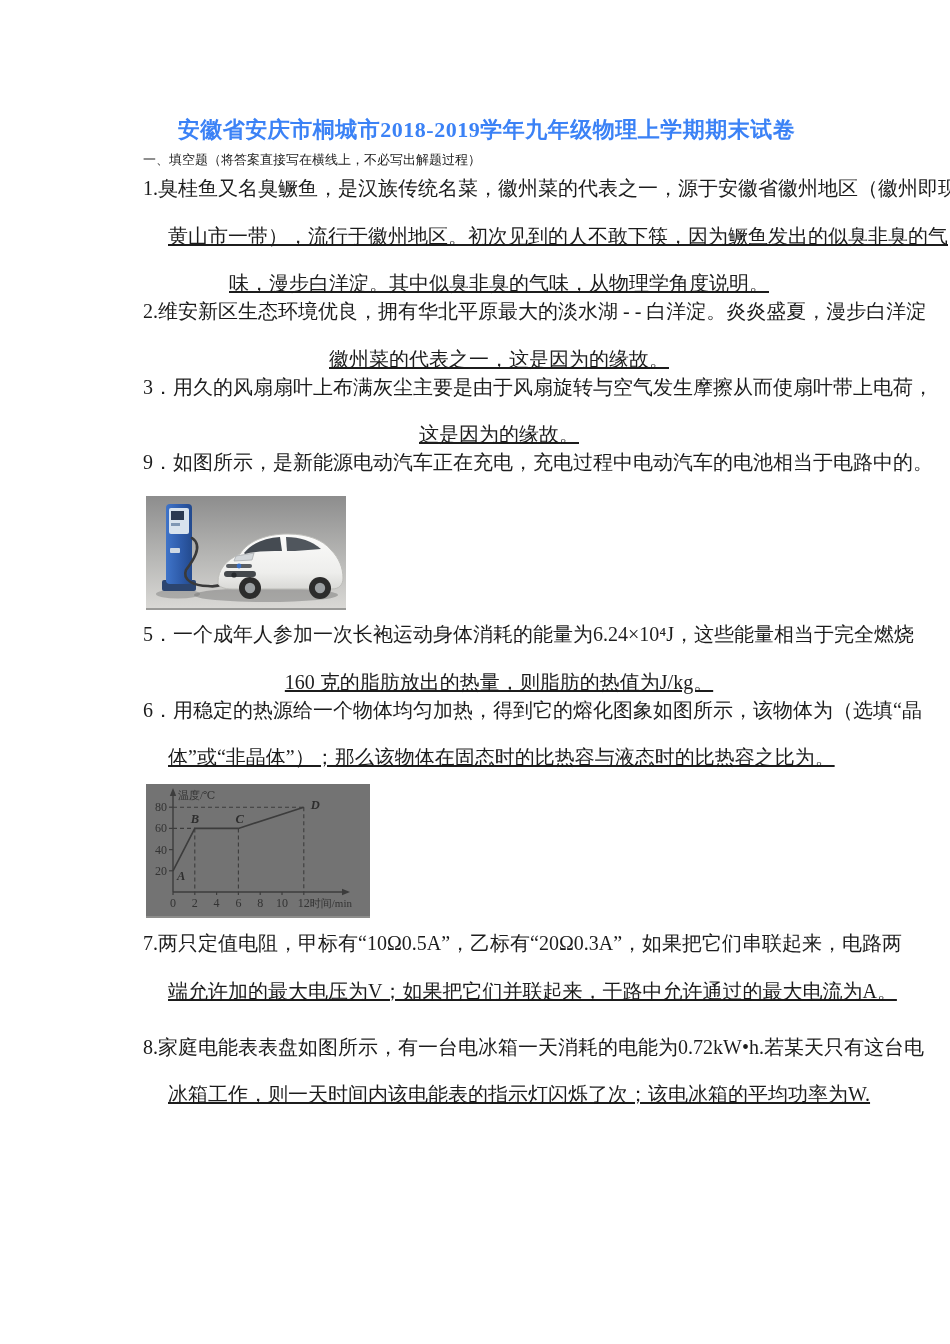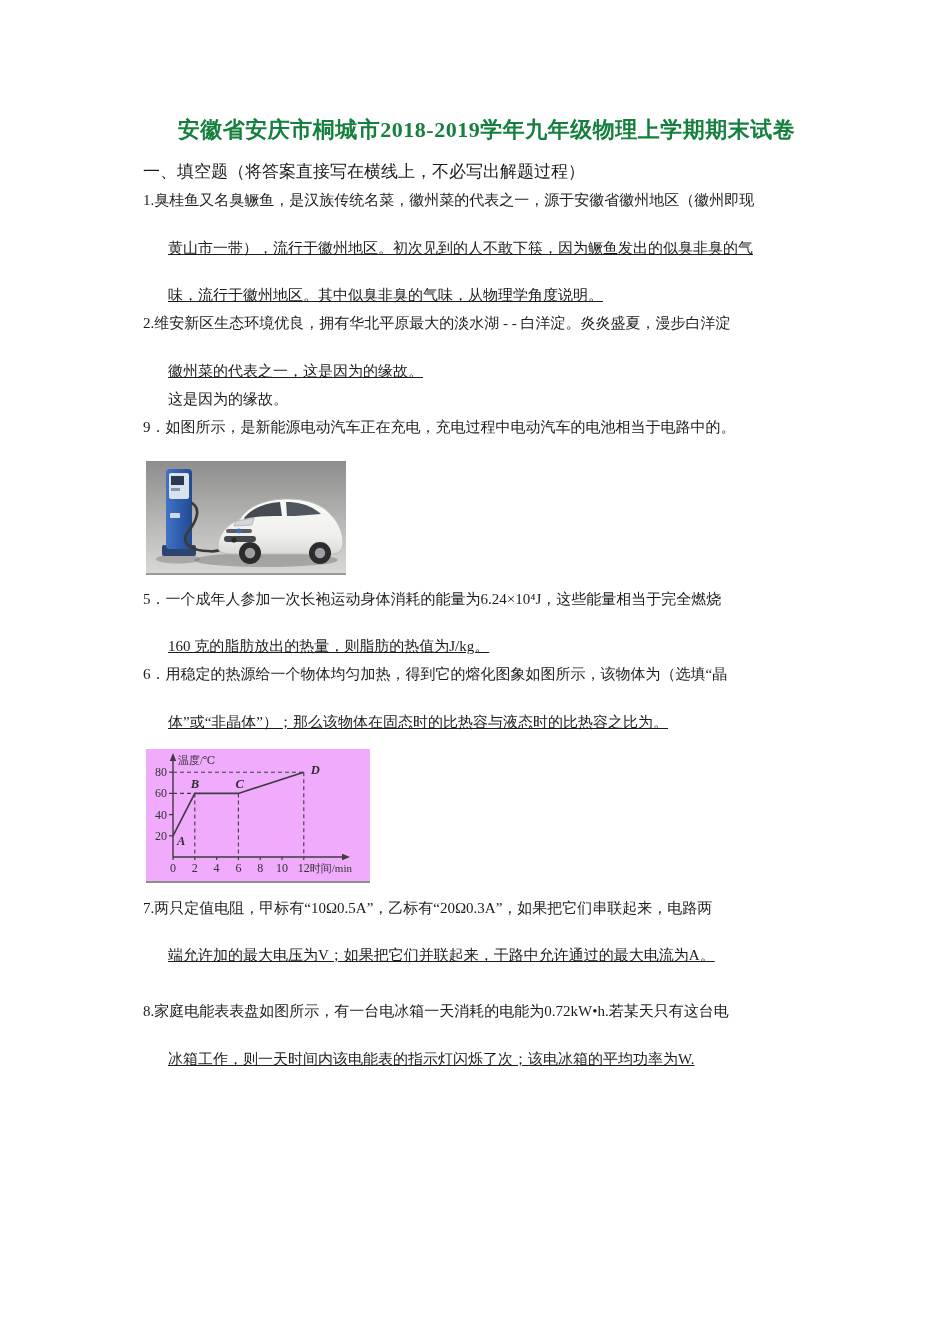--- a/index.html
+++ b/index.html
@@ -6,57 +6,58 @@
   body{
     width:950px;height:1344px;background:#ffffff;
     font-family:"Liberation Serif","DejaVu Serif",serif;
     color:#1c1c1c;overflow:hidden;
   }
   .content{padding:114px 120px 0 143px;width:687px;}
   .title{
     text-align:center;font-weight:bold;font-size:22px;line-height:32px;
     color:#dd1111;letter-spacing:.5px;white-space:nowrap;
   }
-  .section{font-size:17px;height:28px;line-height:28px;margin-top:12px;}
-  .q{font-size:15px;}
+  .section{font-size:13px;height:28px;line-height:28px;margin-top:0;}
+  .q{font-size:20px;text-align:center;}
   .q .line{height:28px;line-height:28px;white-space:nowrap;}
   .q .line + .line{margin-top:19.5px;text-decoration:underline;}
   .q .cont{padding-left:25px;}
   .fig-car{
     width:200px;height:112px;margin:20px 0 10px 3px;
     border-bottom:2px solid #9a9a98;
   }
   .fig-graph{
     width:224px;height:132px;margin:13px 16px 11px 3px;
-    background:#f0abfc;border-bottom:2px solid #8d8d8b;
+    background:#737373;border-bottom:2px solid #8d8d8b;
   }
   .q8{margin-top:28px;}
   svg{display:block;}
 </style>
 </head>
 <body>
 
 <div class="content">
 
-  <div class="title" style="color: #15803d;">安徽省安庆市桐城市2018-2019学年九年级物理上学期期末试卷</div>
+  <div class="title" style="color: #3b82f6;">安徽省安庆市桐城市2018-2019学年九年级物理上学期期末试卷</div>
 
   <div class="section">一、填空题（将答案直接写在横线上，不必写出解题过程）</div>
 
   <div class="q">
     <div class="line">1.臭桂鱼又名臭鳜鱼，是汉族传统名菜，徽州菜的代表之一，源于安徽省徽州地区（徽州即现</div>
     <div class="line cont">黄山市一带），流行于徽州地区。初次见到的人不敢下筷，因为鳜鱼发出的似臭非臭的气</div>
-    <div class="line cont">味，流行于徽州地区。其中似臭非臭的气味，从物理学角度说明。</div>
+    <div class="line cont">味，漫步白洋淀。其中似臭非臭的气味，从物理学角度说明。</div>
   </div>
 
   <div class="q">
     <div class="line">2.维安新区生态环境优良，拥有华北平原最大的淡水湖 - - 白洋淀。炎炎盛夏，漫步白洋淀</div>
     <div class="line cont">徽州菜的代表之一，这是因为的缘故。</div>
   </div>
 
   <div class="q">
+    <div class="line">3．用久的风扇扇叶上布满灰尘主要是由于风扇旋转与空气发生摩擦从而使扇叶带上电荷，</div>
     <div class="line cont">这是因为的缘故。</div>
   </div>
 
   <div class="q">
     <div class="line">9．如图所示，是新能源电动汽车正在充电，充电过程中电动汽车的电池相当于电路中的。</div>
   </div>
 
   <div class="fig-car">
     <svg viewBox="0 0 200 112" width="200" height="112">
       <defs>

